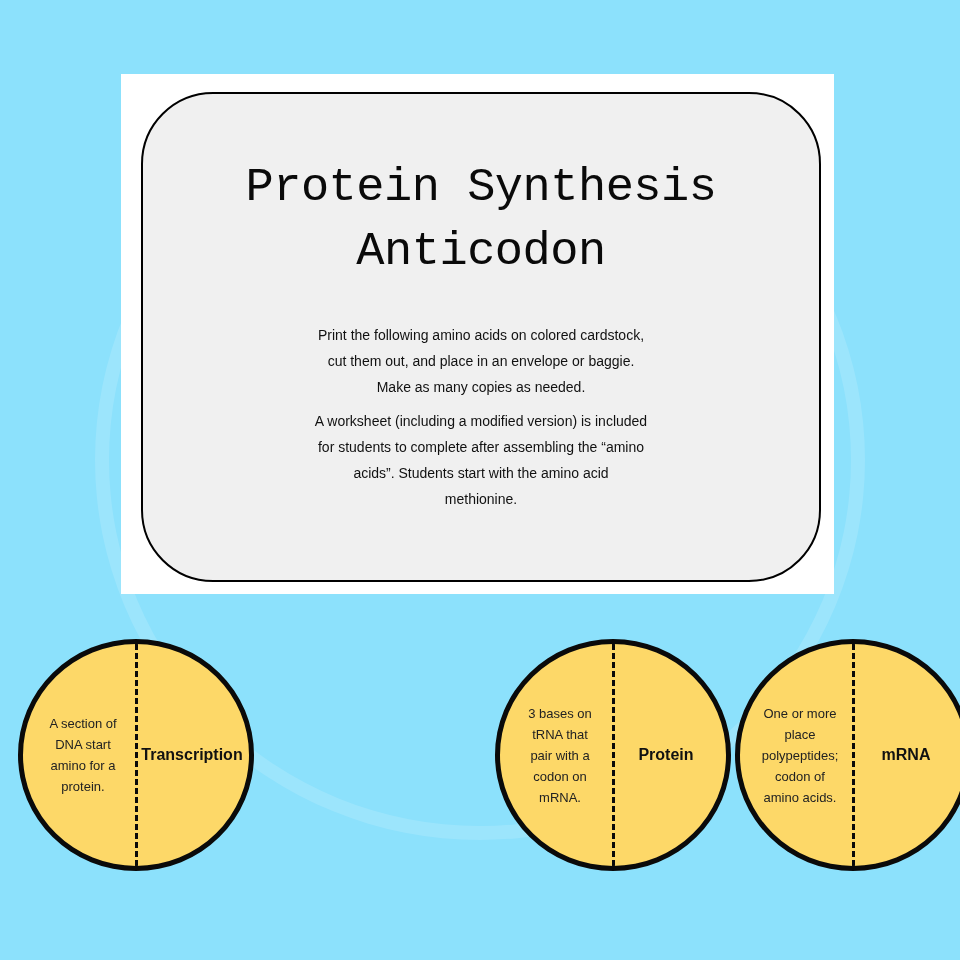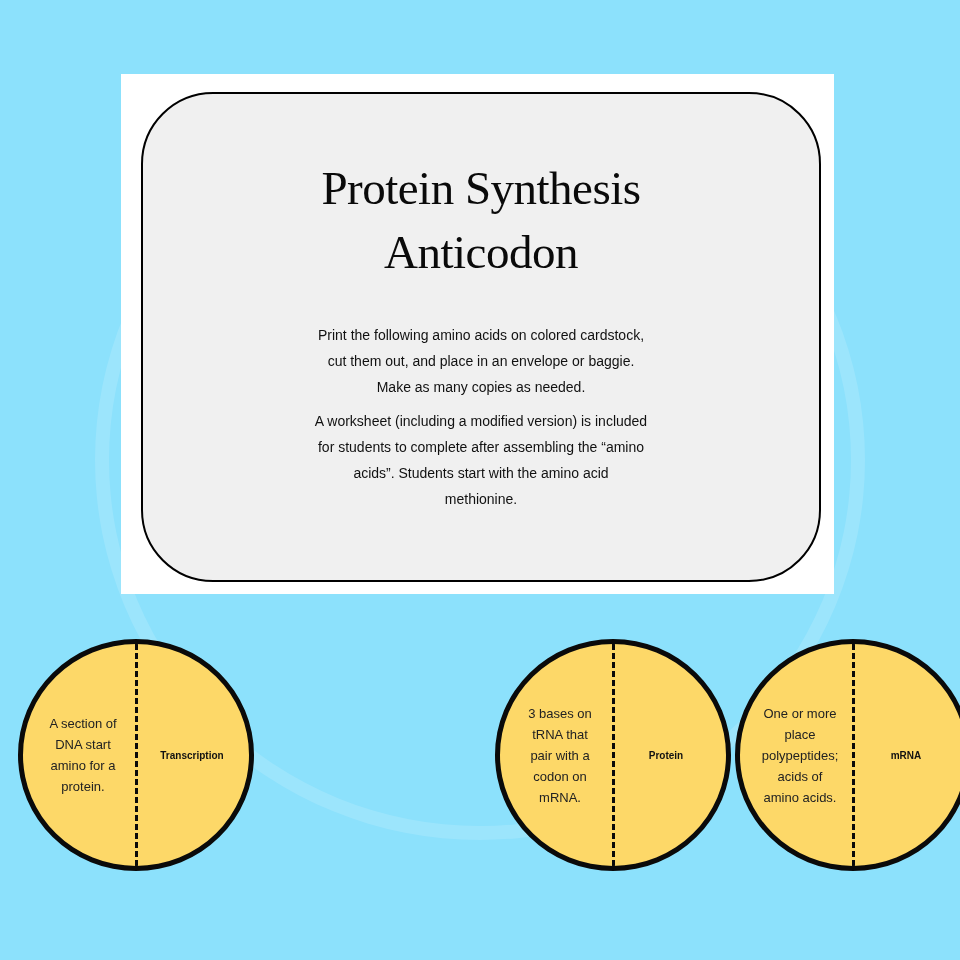--- a/index.html
+++ b/index.html
@@ -29,21 +29,21 @@
       width: 680px; height: 490px;
       background: #F0F0F0;
       border: 2px solid #000;
       border-radius: 72px;
       text-align: center;
       color: #111;
     }
     .title {
       position: absolute;
       left: 0; right: 0; top: 62px;
-      font-family: Liberation Serif, serif;
+      font-family: Liberation Mono, monospace;
       font-weight: 300;
       font-size: 47px;
       line-height: 64px;
       letter-spacing: -0.5px;
       color: #0a0a0a;
     }
     .title span { display: block; }
     .body-text {
       position: absolute;
       left: 60px; right: 60px;
@@ -89,21 +89,21 @@
     }
     .term {
       position: absolute;
       right: 4px;
       width: 112px;
       top: 50%;
       transform: translateY(-50%);
       text-align: center;
       font-family: "Liberation Sans", sans-serif;
       font-weight: bold;
-      font-size: 10px;
+      font-size: 16px;
       color: #111;
     }
     .def span { display: block; }
   </style>
 </head>
 <body>
 
 <div class="watermark"></div>
 
 <div class="panel">
@@ -150,18 +150,18 @@
     </div>
     <div class="term">Protein</div>
   </div>
 
   <div class="circle" style="left:719px;">
     <div class="divider"></div>
     <div class="def">
       <span>One or more</span>
       <span>place</span>
       <span>polypeptides;</span>
-      <span>acids of</span>
+      <span>codon of</span>
       <span>amino acids.</span>
     </div>
     <div class="term">mRNA</div>
   </div>
 </div>
 
 </body></html>

